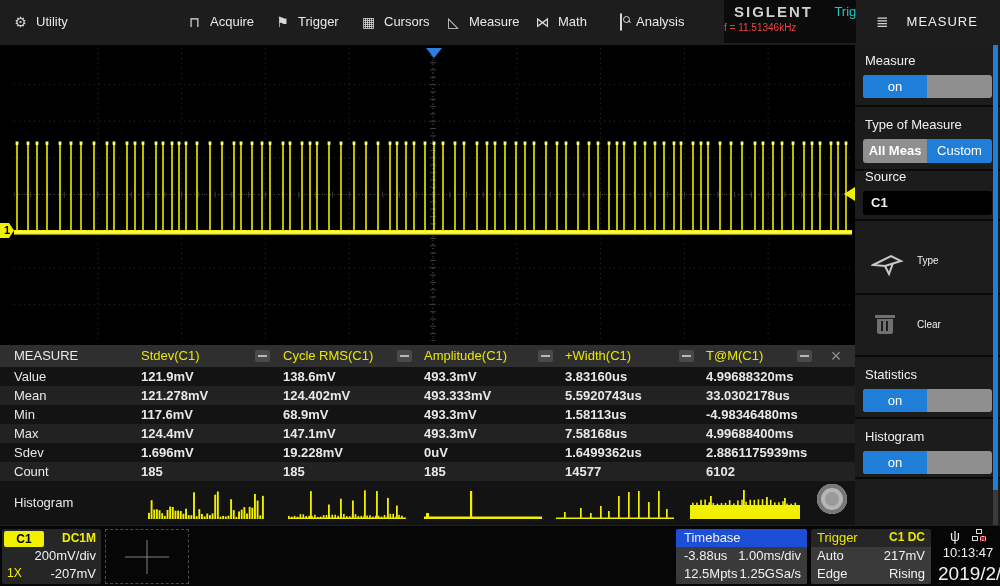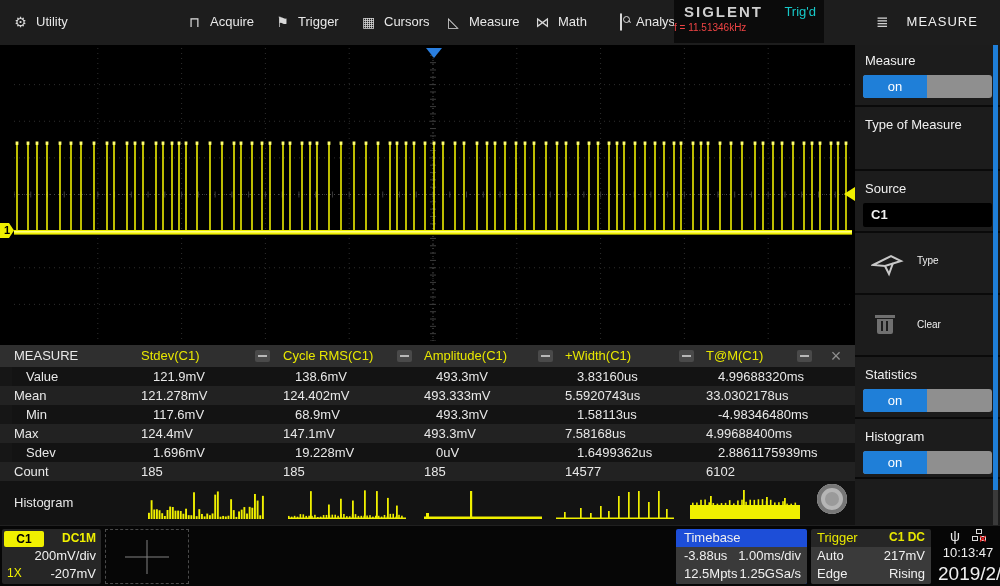--- a/index.html
+++ b/index.html
@@ -5,21 +5,21 @@
   * { margin:0; padding:0; box-sizing:border-box; }
   html,body { width:1000px; height:586px; background:#000; overflow:hidden;
     font-family:"Liberation Sans", sans-serif; -webkit-font-smoothing:antialiased; }
   #app { position:absolute; top:0; left:0; width:1000px; height:586px; background:#000; }
 
   
   .topbar { position:absolute; top:0; left:0; width:1000px; height:45px; background:#1d1d1d; }
   .menu-item { position:absolute; top:0; height:43px; display:flex; align-items:center; gap:7px;
     color:#e8e8e8; font-size:13px; cursor:default; }
   .menu-item .mi { color:#d8d8d8; font-size:14px; width:17px; text-align:center; }
-  .logo-block { position:absolute; left:674px; top:0; width:150px; height:43px; background:#0b0b0b; }
+  .logo-block { position:absolute; left:724px; top:0; width:150px; height:43px; background:#0b0b0b; }
   .brand { position:absolute; left:10px; top:3px; color:#cfcfcf; font-size:15px; font-weight:bold;
     letter-spacing:2px; }
   .trigd { position:absolute; right:8px; top:4px; color:#17c8c8; font-size:13px; }
   .freq { position:absolute; left:0; right:0; top:22px; text-align:left; color:#ef4444; font-size:10px; }
   .panel-title { position:absolute; left:856px; top:0; width:144px; height:43px; background:#1d1d1d;
     display:flex; align-items:center; color:#f0f0f0; }
   .panel-title .mi { margin-left:20px; color:#d0d0d0; font-size:15px; }
   .panel-title .pt-label { margin-left:18px; font-size:13px; letter-spacing:1px; }
 
   
@@ -45,23 +45,23 @@
   
   .meas-table { position:absolute; left:0; top:345px; width:855px; height:180px; background:#161616; }
   .t-header { position:absolute; left:0; top:0; width:855px; height:22px; background:#2f2f2f; }
   .t-title { position:absolute; left:14px; top:3px; color:#e8e8e8; font-size:13px; }
   .t-col { position:absolute; top:3px; color:#e8e800; font-size:13px; }
   .t-minus { position:absolute; top:5px; width:15px; height:12px; background:#4a4a4a; border-radius:2px; }
   .t-minus:after { content:""; position:absolute; left:3px; right:3px; top:5px; height:2px; background:#b8b8b8; }
   .t-close { position:absolute; right:8px; top:1px; width:22px; height:20px; color:#909090;
     font-size:18px; line-height:20px; text-align:center; }
   .t-row { position:absolute; left:0; width:855px; height:19px; }
-  .t-row.odd { background:#131313;margin-left:12px; } .t-row.even { background:#222222; }
+  .t-row.odd { background:#131313; } .t-row.even { background:#222222; }
   .t-label { position:absolute; left:14px; top:2px; color:#e8e8e8; font-size:13px; }
-  .t-cell { position:absolute; top:2px; color:#e8e8e8; font-size:13px; }
+  .t-cell { position:absolute; top:2px; color:#e8e8e8; font-size:13px;font-weight:bold; }
   .hist-row { position:absolute; left:0; top:136px; width:855px; height:44px; background:#131313; }
   .mini-hist { position:absolute; bottom:5px; width:118px; height:30px; }
   .hist-spinner { position:absolute; left:817px; top:139px; width:30px; height:30px; border-radius:50%;
     background:#9a9a9a; box-shadow:inset 0 0 0 4px #777, inset 0 0 0 8px #b5b5b5; }
 
   
   .sidebar { position:absolute; left:855px; top:45px; width:145px; height:480px; background:#1c1c1c; }
   .sb-sec { position:absolute; left:0; width:145px; border-bottom:2px solid #0a0a0a; }
   .sb-label { position:absolute; left:10px; top:8px; color:#f0f0f0; font-size:13px; }
   .toggle { position:absolute; left:8px; top:30px; width:129px; height:23px; border-radius:3px;
@@ -675,22 +675,26 @@
 
   <div class="sidebar">
     <div class="sb-sec" style="top:0; height:62px">
       <span class="sb-label">Measure</span>
       <div class="toggle">
         <div class="on-half">on</div>
       </div>
     </div>
     <div class="sb-sec" style="top:64px; height:62px">
       <span class="sb-label">Type of Measure</span>
-    </div>
-    <div class="sb-sec" style="top:128px; height:60px">
+      <div class="seg">
+        <div class="seg-a">All Meas</div>
+        <div class="seg-b">Custom</div>
+      </div>
+    </div>
+    <div class="sb-sec" style="top:116px; height:60px">
       <span class="sb-label">Source</span>
       <div class="sb-field">C1</div>
     </div>
     <div class="sb-sec" style="top:190px; height:60px">
       <svg style="position:absolute; left:16px; top:18px" width="34" height="24" viewBox="0 0 34 24">
         <path d="M2 12 L20 3 L30 8 L14 13 Z" fill="none" stroke="#c8c8c8" stroke-width="2"></path>
         <path d="M14 13 L18 21 L22 10" fill="none" stroke="#c8c8c8" stroke-width="2"></path>
       </svg>
       <span class="sb-btn-label" style="top:20px">Type</span>
     </div>

